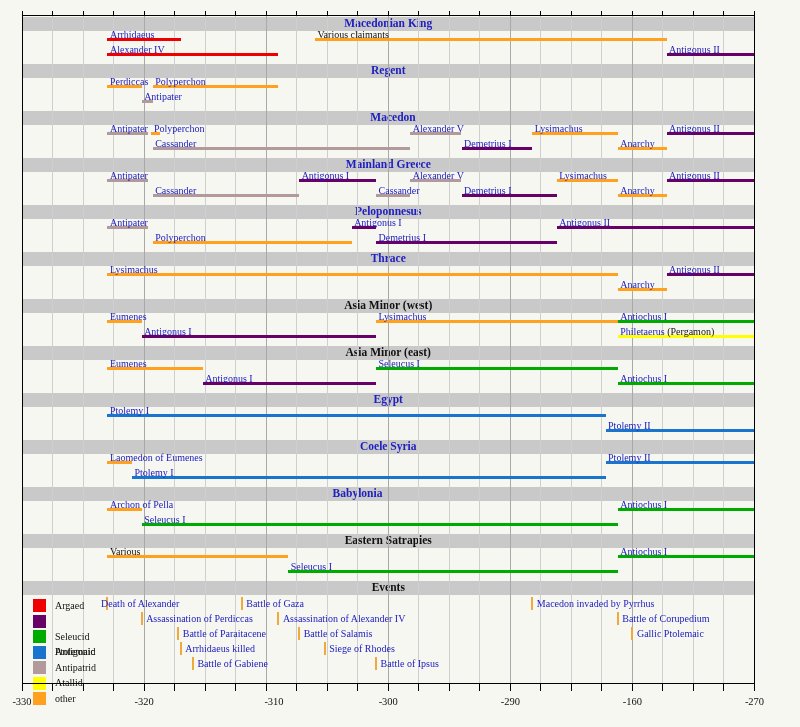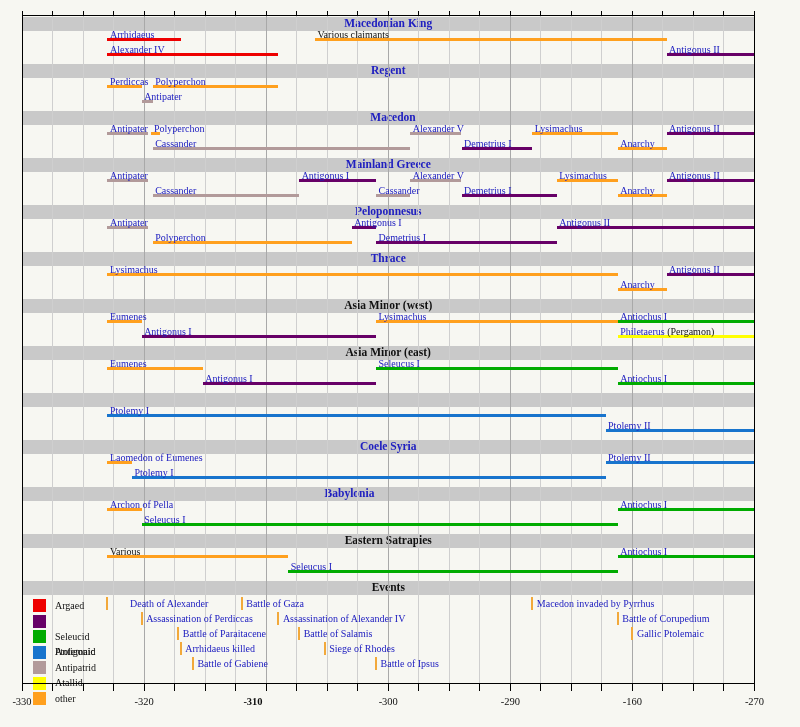--- a/index.html
+++ b/index.html
@@ -45,24 +45,25 @@
     <div class="sec-title" style="left: 22px; top: 158px; width: 732.5px; color: rgb(32, 32, 192);">Mainland Greece</div>
     <div class="band" style="left: 22px; top: 205px; width: 732.5px; background: rgb(201, 201, 201);"></div>
     <div class="sec-title" style="left: 22px; top: 205px; width: 732.5px; color: rgb(32, 32, 192);">Peloponnesus</div>
     <div class="band" style="left: 22px; top: 252px; width: 732.5px; background: rgb(201, 201, 201);"></div>
     <div class="sec-title" style="left: 22px; top: 252px; width: 732.5px; color: rgb(32, 32, 192);">Thrace</div>
     <div class="band" style="left: 22px; top: 299px; width: 732.5px; background: rgb(201, 201, 201);"></div>
     <div class="sec-title" style="left: 22px; top: 299px; width: 732.5px; color: rgb(17, 17, 17);">Asia Minor (west)</div>
     <div class="band" style="left: 22px; top: 346px; width: 732.5px; background: rgb(201, 201, 201);"></div>
     <div class="sec-title" style="left: 22px; top: 346px; width: 732.5px; color: rgb(17, 17, 17);">Asia Minor (east)</div>
     <div class="band" style="left: 22px; top: 393px; width: 732.5px; background: rgb(201, 201, 201);"></div>
+    <div class="sec-title" style="left: 22px; top: 393px; width: 732.5px; color: rgb(32, 32, 192);">Egypt</div>
     <div class="band" style="left: 22px; top: 440px; width: 732.5px; background: rgb(201, 201, 201);"></div>
     <div class="sec-title" style="left: 22px; top: 440px; width: 732.5px; color: rgb(32, 32, 192);">Coele Syria</div>
     <div class="band" style="left: 22px; top: 487px; width: 732.5px; background: rgb(201, 201, 201);"></div>
-    <div class="sec-title" style="left: 22px; top: 487px; width: 655px; color: rgb(32, 32, 192);">Babylonia</div>
+    <div class="sec-title" style="left: 30px; top: 487px; width: 655px; color: rgb(32, 32, 192);">Babylonia</div>
     <div class="band" style="left: 22px; top: 534px; width: 732.5px; background: rgb(201, 201, 201);"></div>
     <div class="sec-title" style="left: 22px; top: 534px; width: 732.5px; color: rgb(17, 17, 17);">Eastern Satrapies</div>
     <div class="band" style="left: 22px; top: 581px; width: 732.5px; background: rgb(201, 201, 201);"></div>
     <div class="sec-title" style="left: 22px; top: 581px; width: 732.5px; color: rgb(17, 17, 17);">Events</div>
     <div class="gridline" style="left: 52.0208px; top: 15px; height: 668px; background: rgb(207, 207, 207);"></div>
     <div class="gridline" style="left: 82.5417px; top: 15px; height: 668px; background: rgb(207, 207, 207);"></div>
     <div class="gridline" style="left: 113.062px; top: 15px; height: 668px; background: rgb(207, 207, 207);"></div>
     <div class="gridline" style="left: 143.583px; top: 15px; height: 668px; background: rgb(169, 169, 169);"></div>
     <div class="gridline" style="left: 174.104px; top: 15px; height: 668px; background: rgb(207, 207, 207);"></div>
     <div class="gridline" style="left: 204.625px; top: 15px; height: 668px; background: rgb(207, 207, 207);"></div>
@@ -181,21 +182,21 @@
     <div class="bar-label" style="left: 620.267px; top: 499.3px; color: rgb(32, 32, 192);">Antiochus I</div>
     <div class="bar" style="left: 141.642px; top: 522.9px; width: 476.125px; background: rgb(0, 171, 0);"></div>
     <div class="bar-label" style="left: 144.142px; top: 514.3px; color: rgb(32, 32, 192);">Seleucus I</div>
     <div class="bar" style="left: 107.458px; top: 554.9px; width: 180.683px; background: rgb(255, 160, 30);"></div>
     <div class="bar-label" style="left: 109.958px; top: 546.3px; color: rgb(17, 17, 17);">Various</div>
     <div class="bar" style="left: 617.767px; top: 554.9px; width: 136.733px; background: rgb(0, 171, 0);"></div>
     <div class="bar-label" style="left: 620.267px; top: 546.3px; color: rgb(32, 32, 192);">Antiochus I</div>
     <div class="bar" style="left: 288.142px; top: 569.9px; width: 329.625px; background: rgb(0, 171, 0);"></div>
     <div class="bar-label" style="left: 290.642px; top: 561.3px; color: rgb(32, 32, 192);">Seleucus I</div>
     <div class="event-tick" style="left: 106.458px; top: 597px; height: 13px; background: rgb(242, 169, 59);"></div>
-    <div class="event-label" style="left: 130px; top: 597.5px; color: rgb(32, 32, 192);">Death of Alexander</div>
+    <div class="event-label" style="left: 101px; top: 597.5px; color: rgb(32, 32, 192);">Death of Alexander</div>
     <div class="event-tick" style="left: 240.75px; top: 597px; height: 13px; background: rgb(242, 169, 59);"></div>
     <div class="event-label" style="left: 246.25px; top: 597.5px; color: rgb(32, 32, 192);">Battle of Gaza</div>
     <div class="event-tick" style="left: 531.308px; top: 597px; height: 13px; background: rgb(242, 169, 59);"></div>
     <div class="event-label" style="left: 536.808px; top: 597.5px; color: rgb(32, 32, 192);">Macedon invaded by Pyrrhus</div>
     <div class="event-tick" style="left: 140.642px; top: 612px; height: 13px; background: rgb(242, 169, 59);"></div>
     <div class="event-label" style="left: 146.142px; top: 612.5px; color: rgb(32, 32, 192);">Assassination of Perdiccas</div>
     <div class="event-tick" style="left: 277.375px; top: 612px; height: 13px; background: rgb(242, 169, 59);"></div>
     <div class="event-label" style="left: 282.875px; top: 612.5px; color: rgb(32, 32, 192); text-align: center;">Assassination of Alexander IV</div>
     <div class="event-tick" style="left: 616.767px; top: 612px; height: 13px; background: rgb(242, 169, 59);"></div>
     <div class="event-label" style="left: 622.267px; top: 612.5px; color: rgb(32, 32, 192);">Battle of Corupedium</div>
@@ -276,18 +277,18 @@
     <div class="tickmark" style="left: 662.438px; top: 683px; height: 8px;"></div>
     <div class="tickmark" style="left: 662.438px; top: 10.5px; height: 4.5px;"></div>
     <div class="tickmark" style="left: 692.958px; top: 683px; height: 8px;"></div>
     <div class="tickmark" style="left: 692.958px; top: 10.5px; height: 4.5px;"></div>
     <div class="tickmark" style="left: 723.479px; top: 683px; height: 8px;"></div>
     <div class="tickmark" style="left: 723.479px; top: 10.5px; height: 4.5px;"></div>
     <div class="tickmark" style="left: 754px; top: 683px; height: 8px;"></div>
     <div class="tickmark" style="left: 754px; top: 10.5px; height: 4.5px;"></div>
     <div class="axis-label" style="left: 2px; top: 696px;">-330</div>
     <div class="axis-label" style="left: 124.083px; top: 696px;">-320</div>
-    <div class="axis-label" style="left: 233px; top: 696px; font-weight: bold;">-310</div>
+    <div class="axis-label" style="left: 254px; top: 696px;">-310</div>
     <div class="axis-label" style="left: 368.25px; top: 696px;">-300</div>
     <div class="axis-label" style="left: 490.333px; top: 696px;">-290</div>
     <div class="axis-label" style="left: 612.417px; top: 696px;">-160</div>
     <div class="axis-label" style="left: 734.5px; top: 696px; text-align: center;">-270</div>
   </div>
 
 </body></html>

